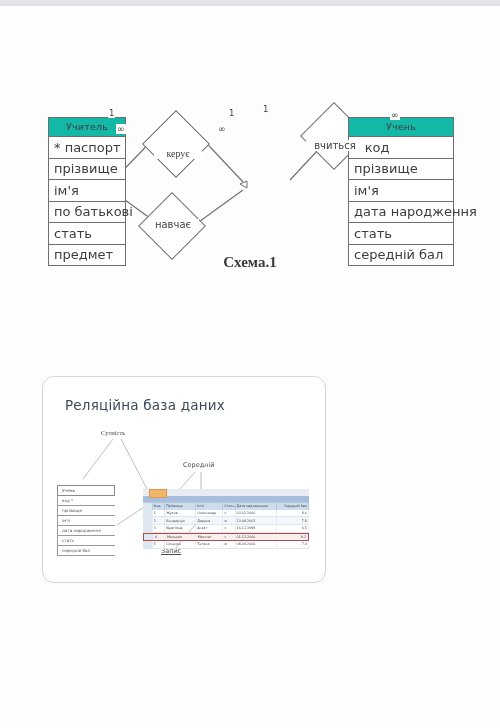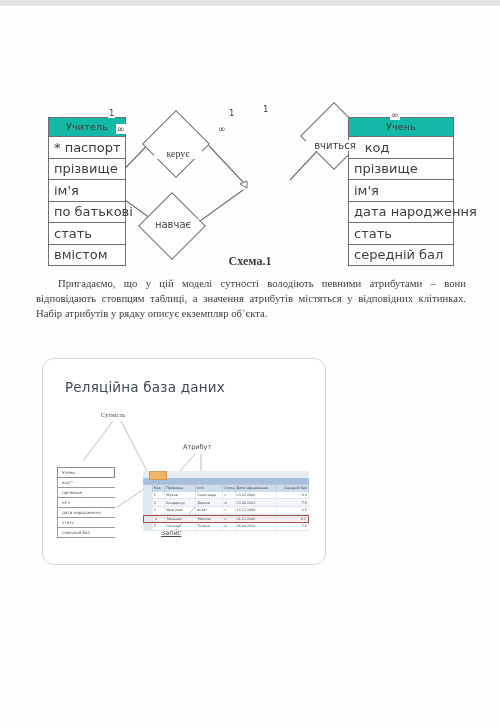--- a/index.html
+++ b/index.html
@@ -61,36 +61,36 @@
     font-family:"DejaVu Sans", sans-serif;
     font-size:8.5px;color:#3d3d3d;
     background:#ffffff;padding:0 1px;z-index:6;
   }
   .card.inf{font-size:9px;}
 
   .fig-cap{
     position:absolute;left:0;top:248px;width:500px;
     text-align:center;
     font-family:"Liberation Serif", serif;
-    font-size:12px;font-weight:bold;color:#3a3a3a;
+    font-size:15px;font-weight:bold;color:#3a3a3a;
   }
 
   
   .para{
     position:absolute;
     font-family:"Liberation Serif", serif;
     font-size:10.7px;line-height:1.42;
     color:#3f3f3f;text-align:justify;
   }
   .para.p1{left:36px;top:270px;width:430px;text-indent:22px;}
   .para.p2{left:36px;top:568px;width:430px;}
 
   
   .slide{
-    position:absolute;left:42px;top:352px;width:282px;height:205px;
+    position:absolute;left:42px;top:370px;width:282px;height:205px;
     background:#ffffff;border:1px solid #cfd6dd;border-radius:12px;
     overflow:hidden;
   }
   .slide-title{
     position:absolute;left:22px;top:20px;
     font-family:"DejaVu Sans", sans-serif;
     font-size:13.5px;color:#3b4a5a;letter-spacing:.2px;
   }
   .slide-svg{position:absolute;left:0;top:0;}
   .anno{
@@ -205,39 +205,38 @@
     <div class="card" style="left:262px;top:42px;">1</div>
     <div class="card inf" style="left:390px;top:48px;">∞</div>
 
     <div class="ent" style="left:48px;top:55px;width:78px;">
       <div class="hdr">Учитель</div>
       <div class="attr">* паспорт</div>
       <div class="attr">прізвище</div>
       <div class="attr">ім'я</div>
       <div class="attr">по батькові</div>
       <div class="attr">стать</div>
-      <div class="attr">вмістом</div>
+      <div class="attr">предмет</div>
     </div>
 
 
     <div class="ent" style="left:348px;top:55px;width:106px;">
       <div class="hdr">Учень</div>
       <div class="attr">* код</div>
       <div class="attr">прізвище</div>
       <div class="attr">ім'я</div>
       <div class="attr">дата народження</div>
       <div class="attr">стать</div>
       <div class="attr">середній бал</div>
     </div>
 
   </div>
 
   <div class="fig-cap">Схема.1</div>
 
-  <div class="para p1">Пригадаємо, що у цій моделі сутності володіють певними атрибутами – вони відповідають стовпцям таблиці, а значення атрибутів містяться у відповідних клітинках. Набір атрибутів у рядку описує екземпляр об᾽єкта.</div>
 
   <div class="slide">
 
     <div class="slide-title">Реляційна база даних</div>
 
     <svg class="slide-svg" width="282" height="205">
       <g stroke="#9aa3ad" stroke-width="0.7" fill="none">
 
         <line x1="70" y1="62" x2="40" y2="102"></line>
 
@@ -246,21 +245,21 @@
         <line x1="74" y1="148" x2="104" y2="128"></line>
 
         <line x1="158" y1="95" x2="158" y2="122"></line>
         <line x1="152" y1="95" x2="128" y2="122"></line>
 
         <line x1="132" y1="172" x2="152" y2="148"></line>
       </g>
     </svg>
 
     <div class="anno" style="left:58px;top:52px;font-family:Liberation Serif, serif;">Сутність</div>
-    <div class="anno" style="left:140px;top:84px;">Атрибут</div>
+    <div class="anno" style="left:140px;top:84px;">Середній</div>
     <div class="anno" style="left:118px;top:170px;text-decoration:underline;">Запис</div>
 
     <div class="mini">
       <div class="mh">Учень</div>
       <div class="ma">код *</div>
       <div class="ma">прізвище</div>
       <div class="ma">ім'я</div>
       <div class="ma">дата народження</div>
       <div class="ma">стать</div>
       <div class="ma">середній бал</div>

